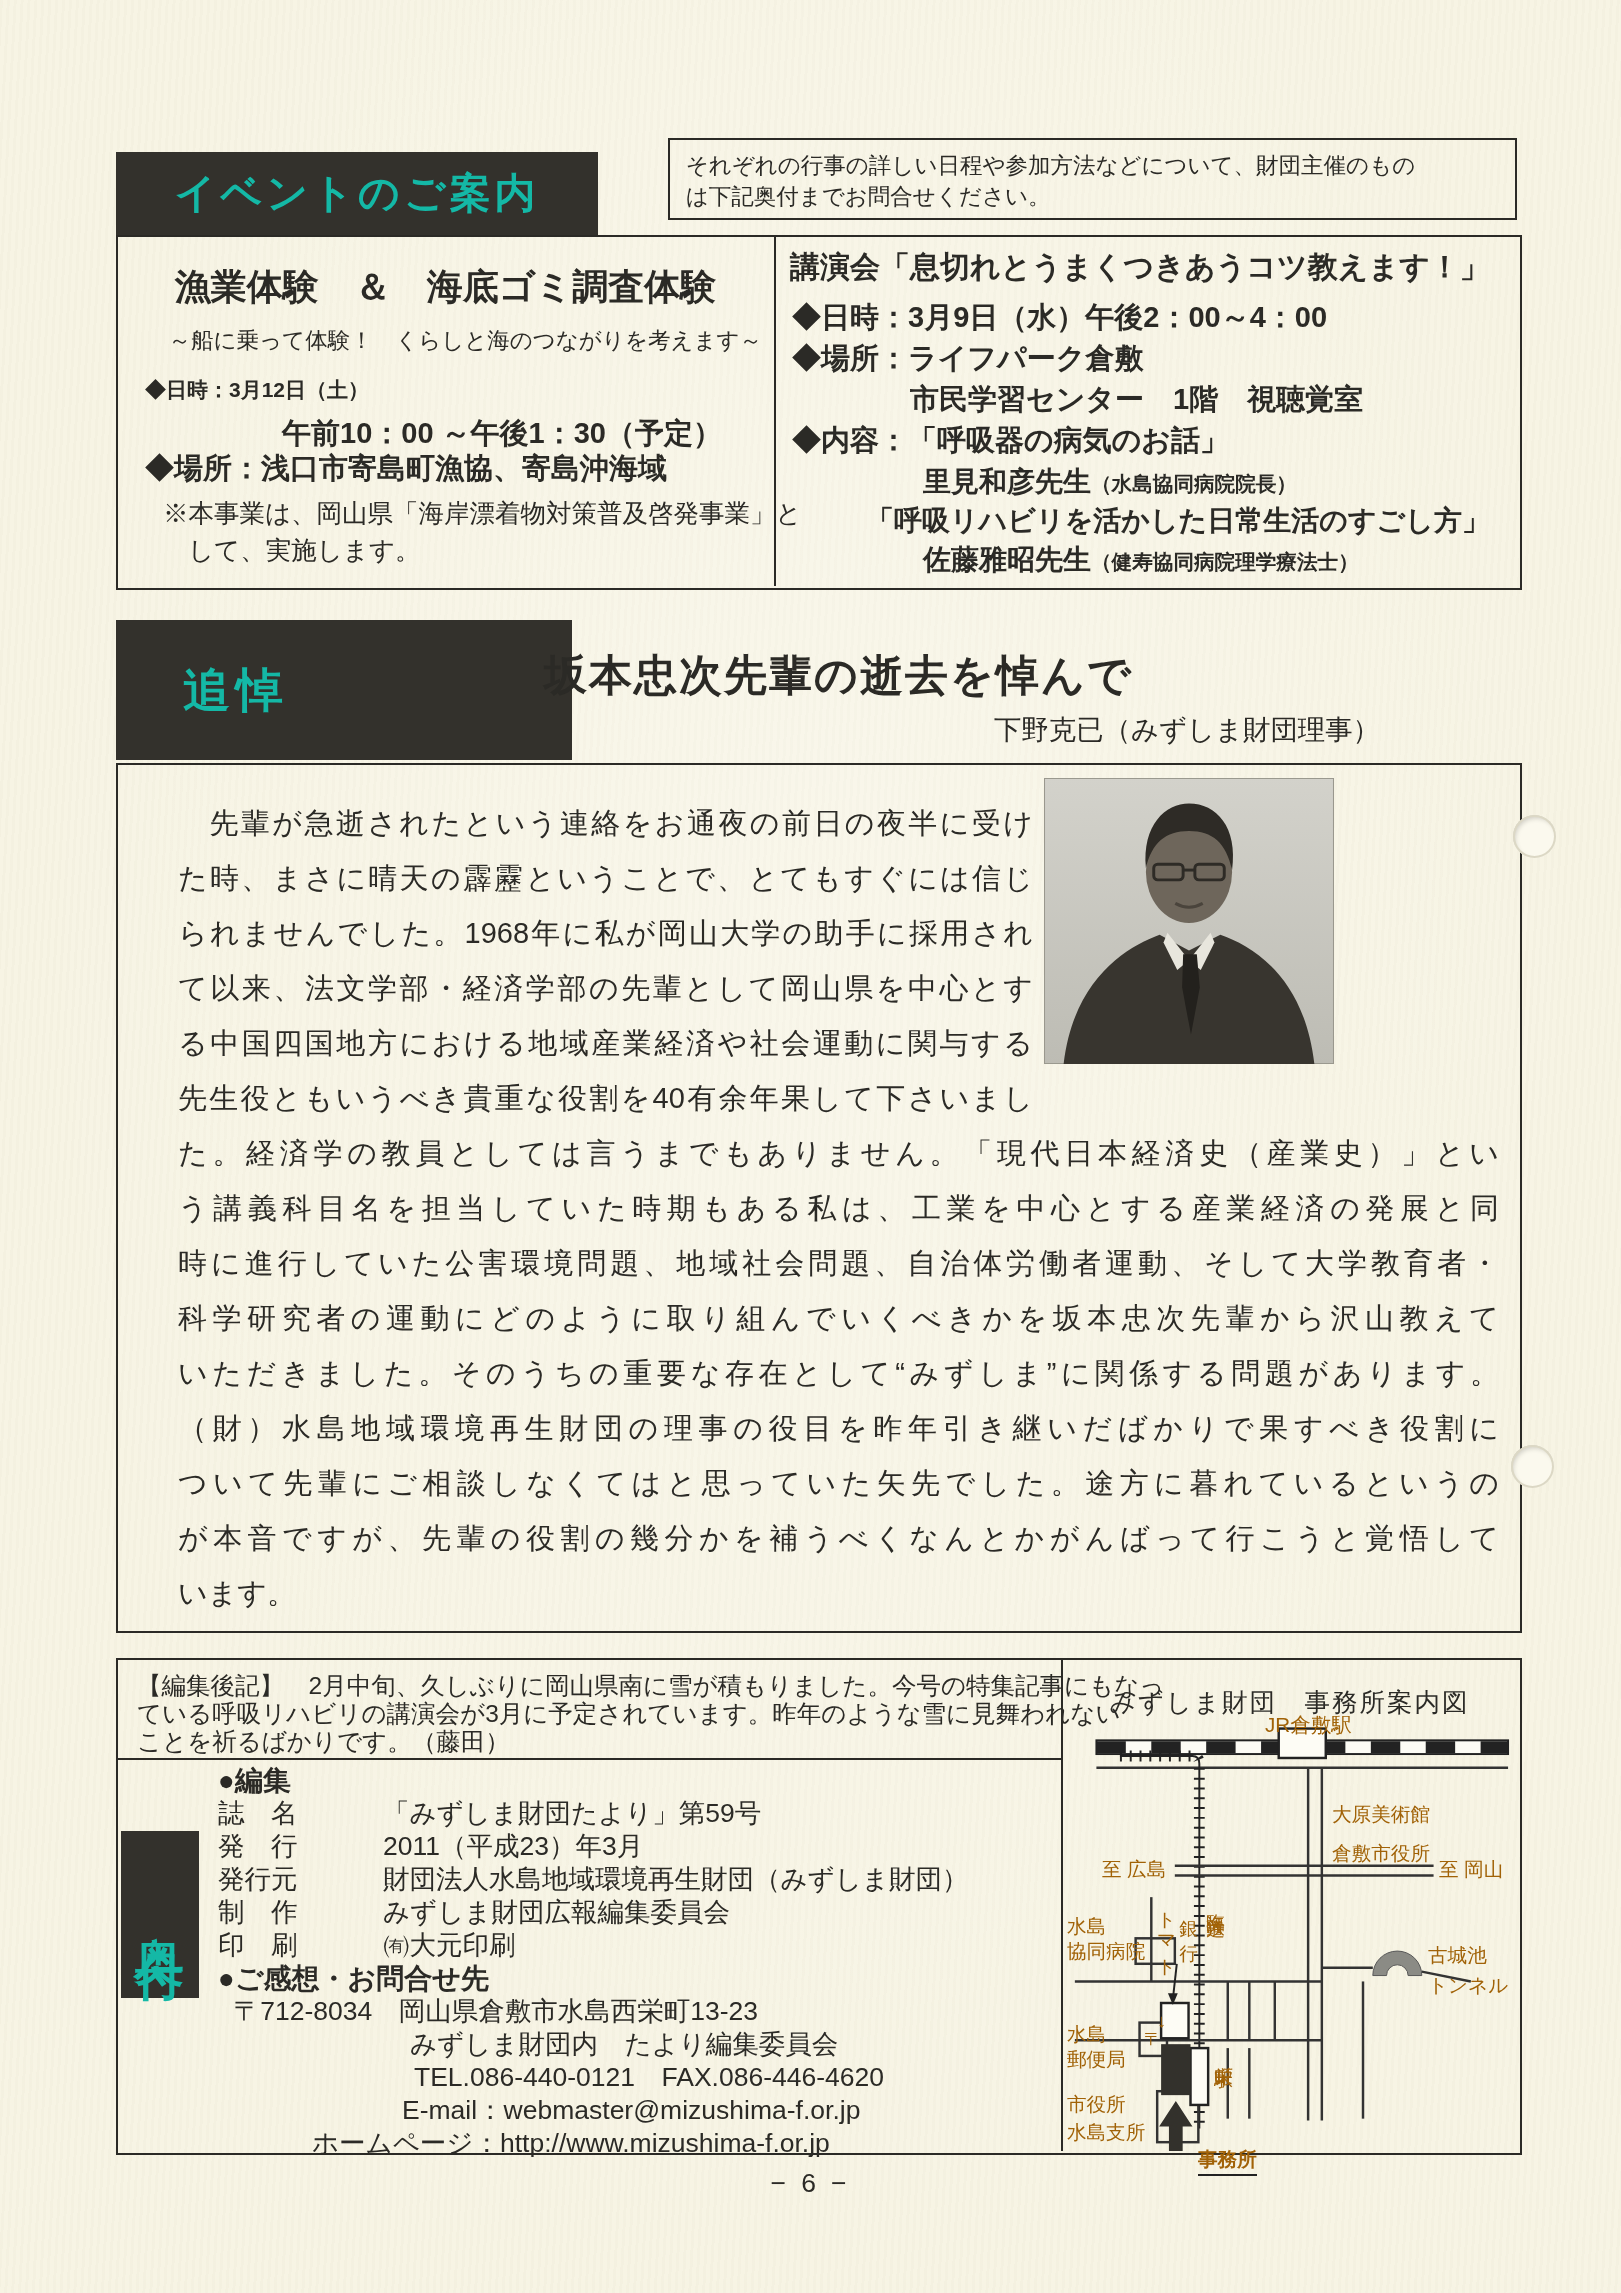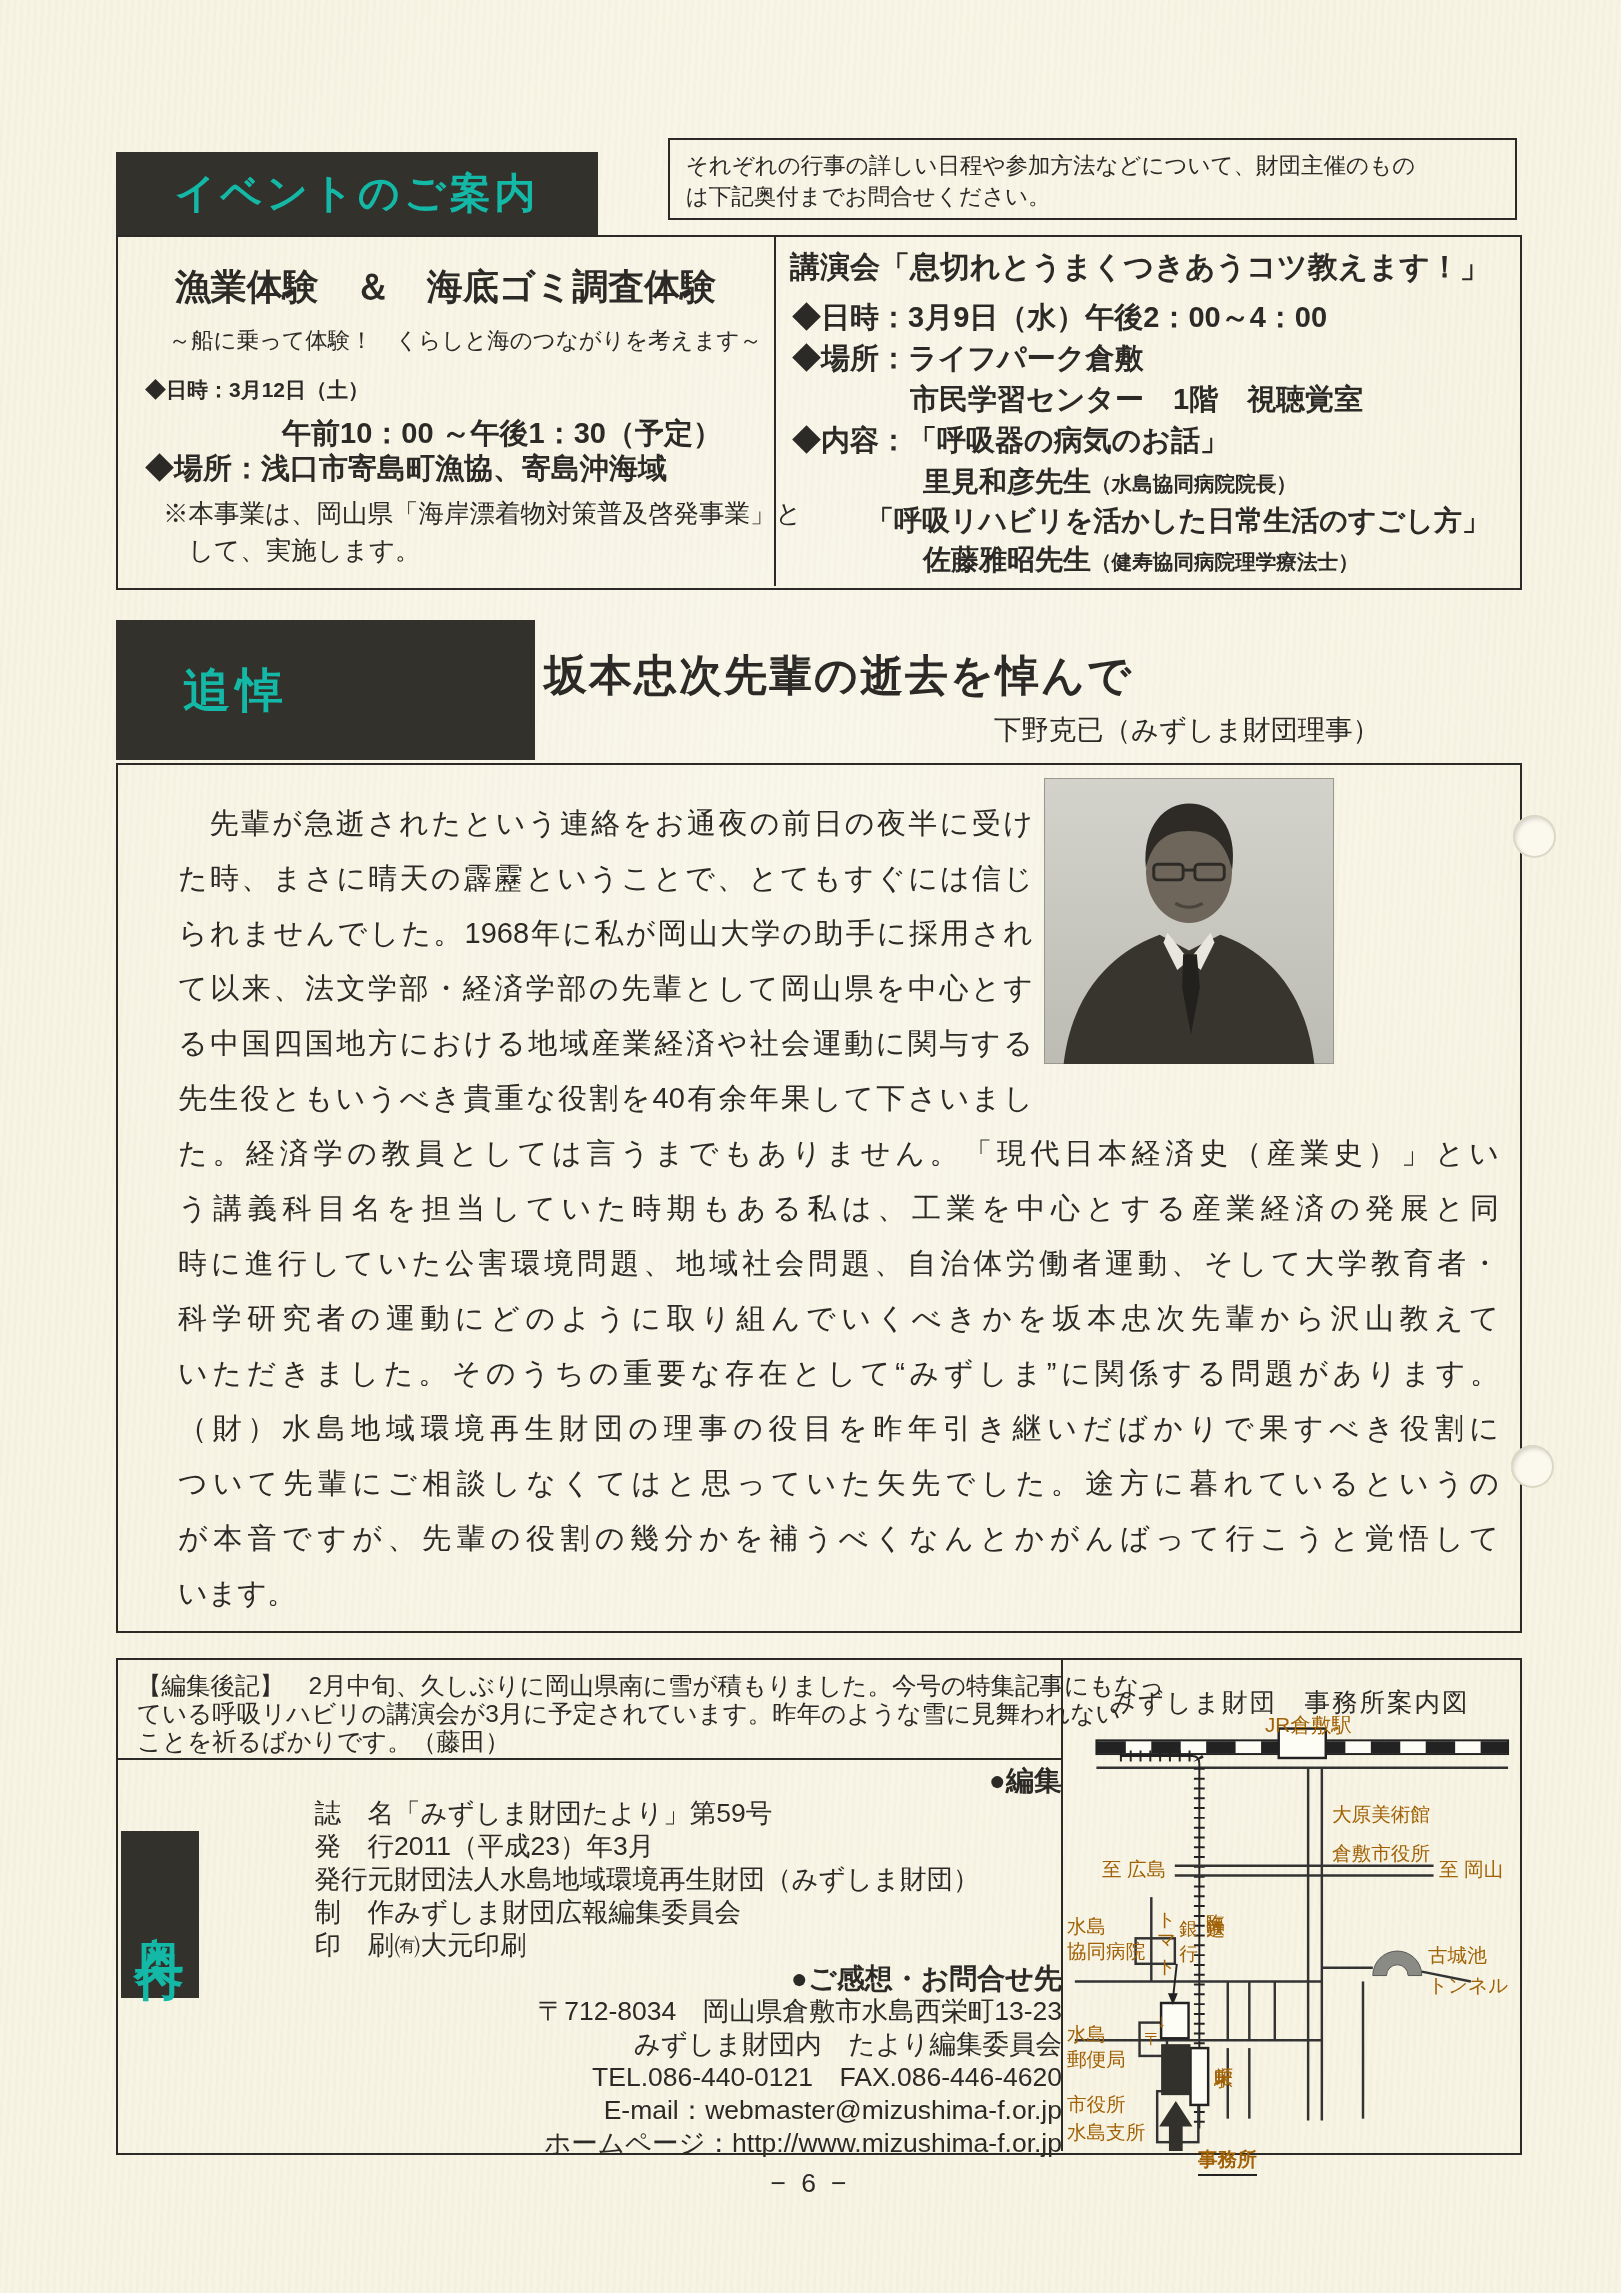--- a/index.html
+++ b/index.html
@@ -42,40 +42,40 @@
   .ev-r-datetime{left:792px;top:298px;font-size:29px;font-weight:bold;}
   .ev-r-place1{left:792px;top:339px;font-size:29px;font-weight:bold;}
   .ev-r-place2{left:910px;top:380px;font-size:29px;font-weight:bold;}
   .ev-r-content{left:792px;top:421px;font-size:29px;font-weight:bold;}
   .ev-r-sp1{left:923px;top:463px;font-size:28px;font-weight:bold;}
   .ev-r-talk2{left:866px;top:502px;font-size:28px;font-weight:bold;}
   .ev-r-sp2{left:923px;top:541px;font-size:28px;font-weight:bold;}
   .sp-small{font-size:20.6px;font-weight:bold;}
 
   
-  .mem-label{left:116px;top:620px;width:419px;height:140px;display:flex;align-items:center;
+  .mem-label{left:116px;top:620px;width:456px;height:140px;display:flex;align-items:center;
              font-size:47px;font-weight:bold;letter-spacing:5.9px;padding-left:67px;box-sizing:border-box;}
   .mem-title{left:544px;top:647px;font-size:43px;font-weight:bold;
              font-family:"Liberation Serif", serif;letter-spacing:2px;}
   .mem-author{right:241px;top:712px;font-size:27.4px;}
   .mem-box{left:116px;top:763px;width:1402px;height:866px;border:2.5px solid #2b2a26;}
   .mem-body{left:178px;top:796px;width:1321px;font-size:29px;line-height:55px;}
   .m-line{width:1321px;text-align:justify;text-align-last:justify;white-space:normal;height:55px;overflow:hidden;}
   .m-line.narrow{width:855px;}
   .m-line.last{text-align-last:left;}
   .mem-photo{left:1044px;top:778px;width:290px;height:286px;}
 
   
   .bot-box{left:116px;top:1658px;width:1402px;height:493px;border:2.9px solid #2b2a26;}
   .bot-divider{left:1061px;top:1658px;width:0;height:493px;border-left:2.9px solid #2b2a26;}
   .bot-hline{left:116px;top:1758px;width:945px;height:0;border-top:2.9px solid #2b2a26;}
   .ed-note{left:137px;top:1672px;width:912px;font-size:24.5px;line-height:28px;}
   .col-label{left:121px;top:1831px;width:78px;height:167px;display:flex;flex-direction:column;
              align-items:center;justify-content:center;gap:13.7px;font-size:49px;font-weight:bold;}
-  .col-content{left:229px;top:1764px;width:833px;font-size:26.5px;line-height:33px;text-align:right;}
+  .col-content{left:218px;top:1764px;width:833px;font-size:26.5px;line-height:33px;}
   .col-bullet{font-weight:bold;font-size:28px;}
   .col-row{display:flex;}
   .col-row .lab{width:165px;flex:none;}
   .cl-0{padding-left:15.7px;}
   .cl-1{padding-left:192px;}
   .cl-2{padding-left:196px;}
   .cl-3{padding-left:184px;}
   .cl-4{padding-left:94px;}
 
   

